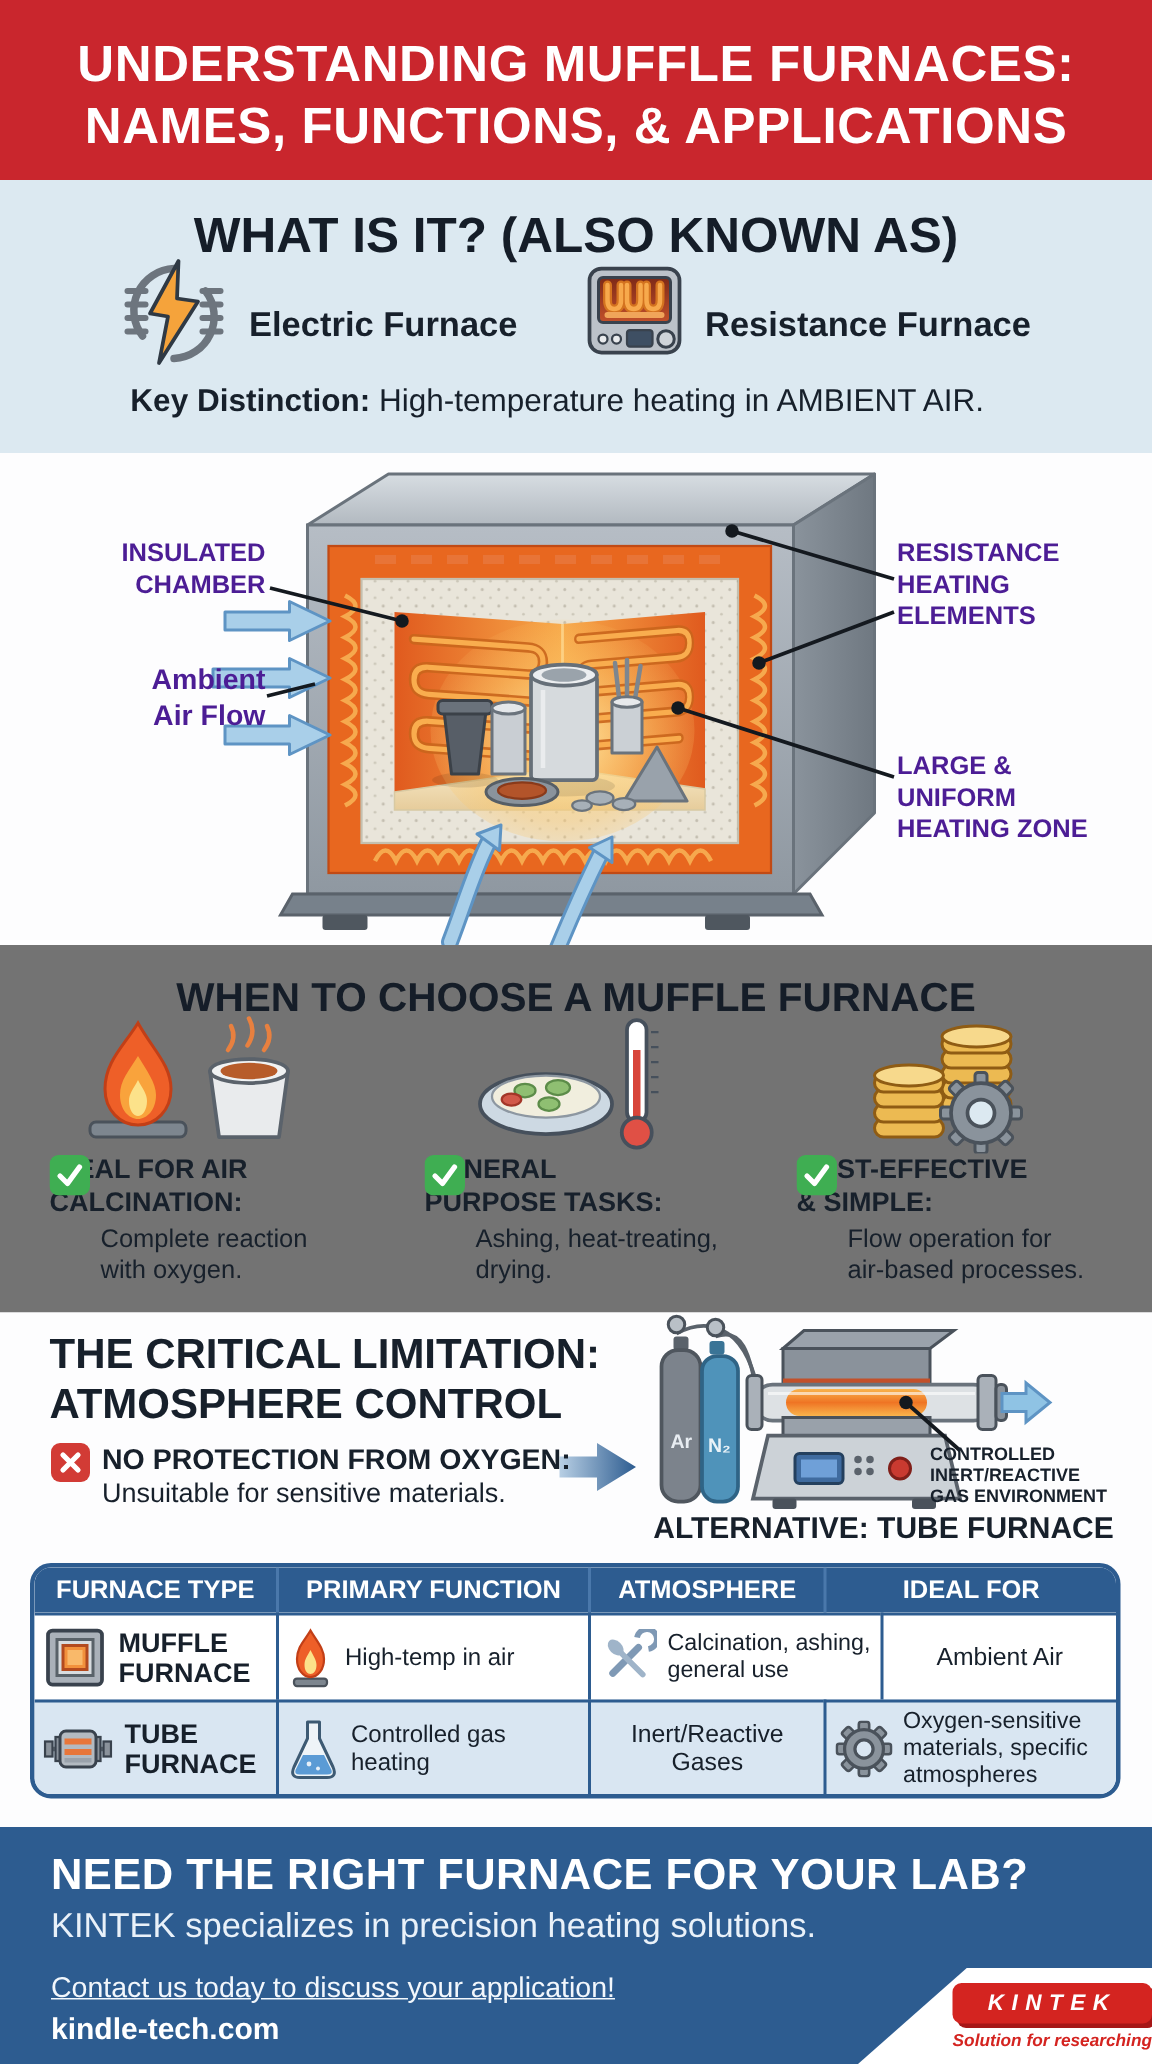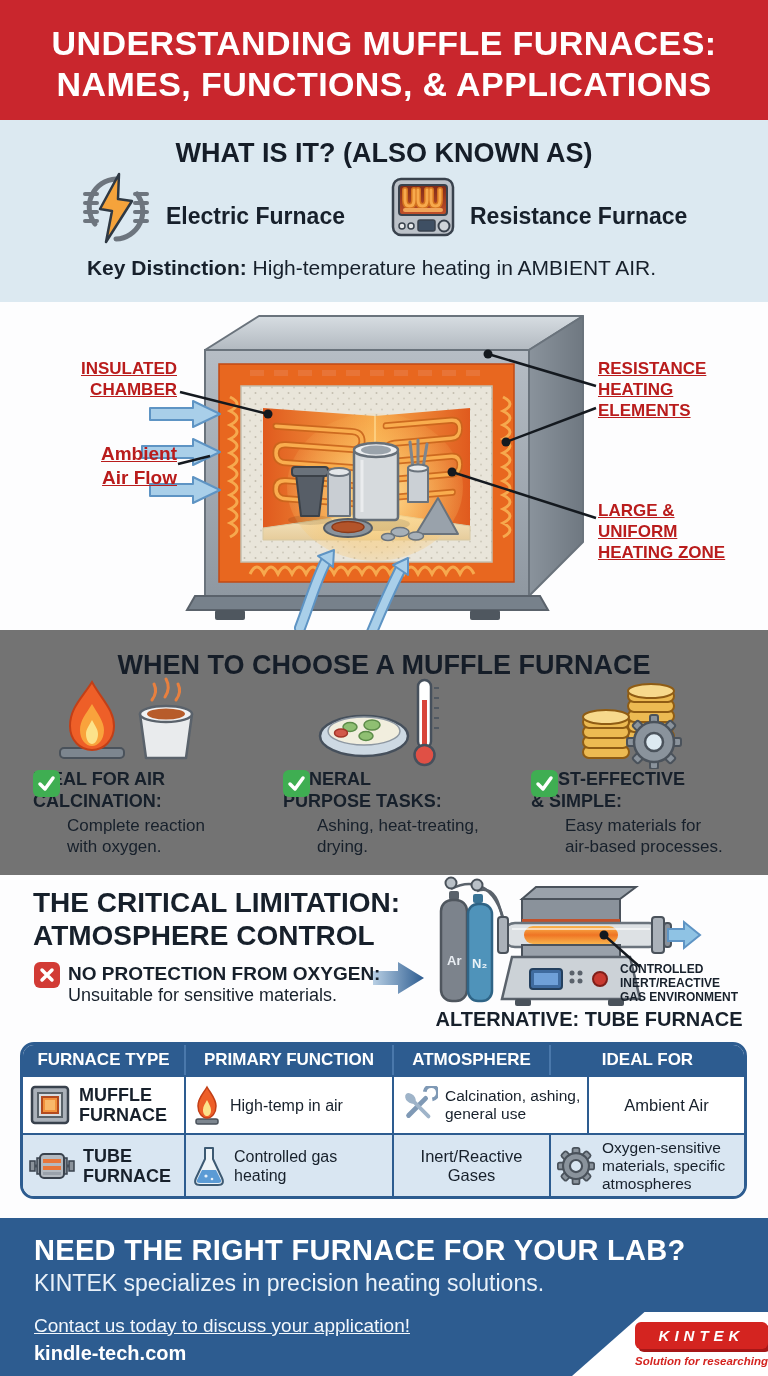--- a/index.html
+++ b/index.html
@@ -10,28 +10,28 @@
   .pre{white-space:pre-line;}
   .abs{position:absolute;}
 
   
   .sec-header{top:0;height:120px;background:#c9262d;text-align:center;padding-top:23px;}
   .sec-header .h1{color:#ffffff;font-size:34px;font-weight:900;line-height:41px;letter-spacing:.4px;}
 
   
   .sec-what{top:120px;height:182px;background:#dce9f1;}
   .sec-title{position:absolute;left:0;width:768px;text-align:center;font-weight:800;color:#151d28;}
-  .what-title{top:18px;font-size:27px;}
+  .what-title{top:18px;font-size:33px;}
   .alias-label{position:absolute;font-size:23px;font-weight:800;}
   .keydist{position:absolute;top:136px;width:743px;text-align:center;font-size:21px;}
   .keydist b{font-weight:800;}
 
   
   .sec-diagram{top:302px;height:328px;background:#fdfdfe;}
-  .dlabel{position:absolute;font-weight:800;font-size:17px;line-height:21px;color:#b91c1c;text-decoration:underline;}
+  .dlabel{position:absolute;font-weight:800;font-size:17px;line-height:21px;color:#4c1d95;}
   .l-ins{left:50px;top:56px;width:127px;text-align:right;}
   .l-air{left:73px;top:140px;width:104px;text-align:right;font-size:19px;line-height:24px;}
   .l-res{left:598px;top:56px;width:130px;}
   .l-zone{left:598px;top:198px;width:140px;}
 
   
   .sec-choose{top:630px;height:245px;background:#737373;text-decoration:underline;}
   .choose-title{top:20px;font-size:27px;}
   .chooseItem{position:absolute;top:138px;width:228px;}
   .chooseItem .check{position:absolute;left:0;top:2px;}
@@ -382,21 +382,21 @@
     </div>
     <div class="chooseItem ci-3">
       <span class="check">
         <svg width="27" height="27" viewBox="0 0 27 27">
             <rect width="27" height="27" rx="6" fill="#3fae52"></rect>
         <path d="M7,14 L12,19 L20,8" fill="none" stroke="#fff" stroke-width="3.5" stroke-linecap="round" stroke-linejoin="round"></path>
           </svg>
       </span>
       <div class="ctitle pre">COST-EFFECTIVE
 &amp; SIMPLE:</div>
-      <div class="cdesc pre">Easy materials for
+      <div class="cdesc pre">Flow operation for
 air-based processes.</div>
     </div>
   </section>
 
   <section class="sec-limit">
     <svg width="768" height="163" viewBox="0 0 768 163">
       <defs>
         <linearGradient id="bigArrow" x1="0" y1="0" x2="1" y2="0">
           <stop offset="0" stop-color="#b8cfe4"></stop>
             <stop offset="1" stop-color="#2d5c90"></stop>

